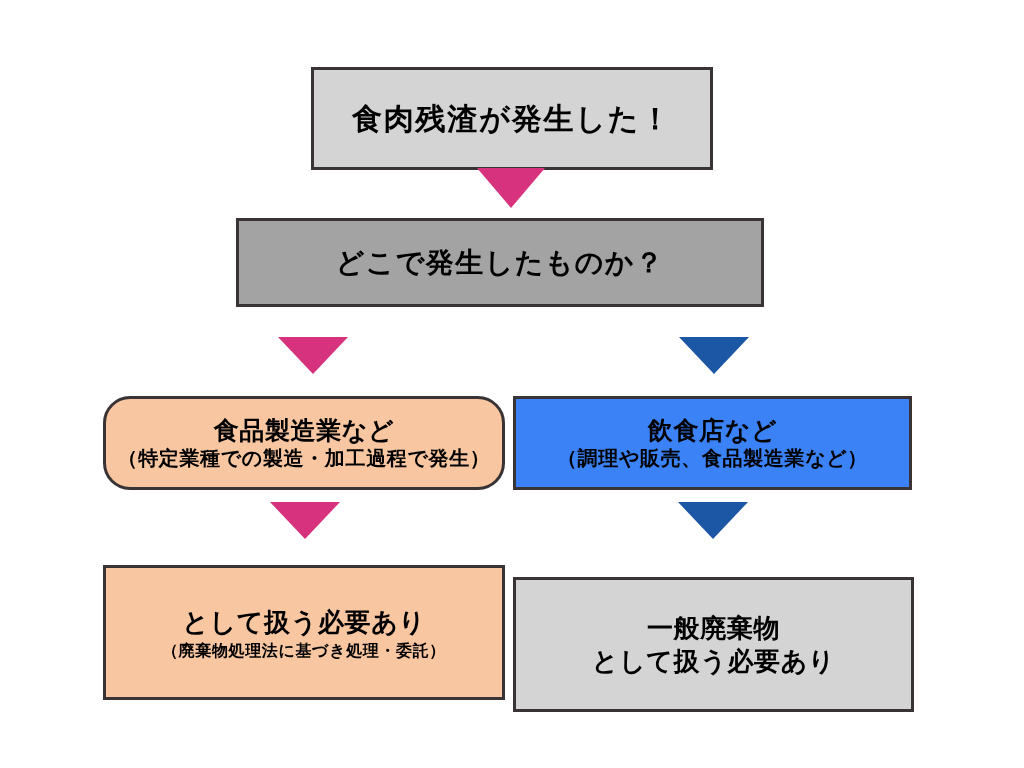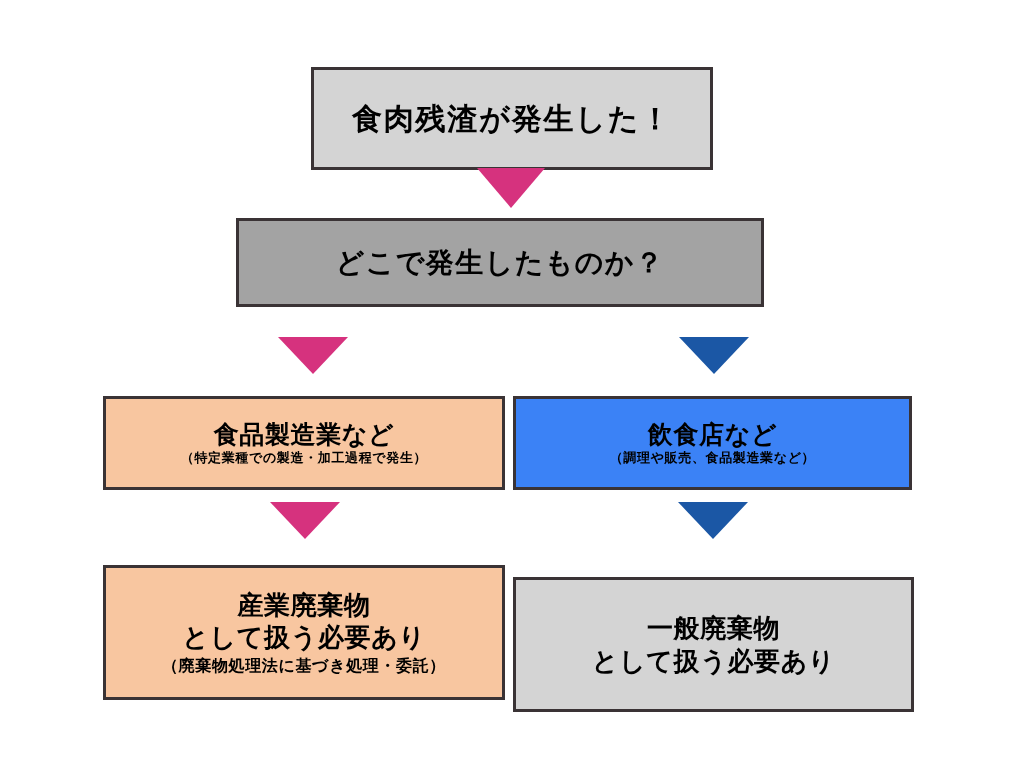--- a/index.html
+++ b/index.html
@@ -61,32 +61,33 @@
     background: #a3a3a3;
   }
   #node-question .title { font-size: 28px; letter-spacing: 0.05em; }
 
   #node-manufacturer {
     left: 103px;
     top: 396px;
     width: 402px;
     height: 94px;
     background: #f8c6a0;
+    border-radius: 27px;
   }
   #node-restaurant {
     left: 513px;
     top: 396px;
     width: 399px;
     height: 94px;
     background: #3b82f6;
   }
   #node-manufacturer .title,
   #node-restaurant .title { font-size: 25px; margin-bottom: 1px; }
   #node-manufacturer .subtitle,
-  #node-restaurant .subtitle { font-size: 13px; }
+  #node-restaurant .subtitle { font-size: 20px; }
 
   #node-industrial-waste {
     left: 103px;
     top: 565px;
     width: 402px;
     height: 135px;
     background: #f8c6a0;
   }
   #node-general-waste {
     left: 513px;
@@ -178,21 +179,20 @@
 
   <div class="node" id="node-restaurant">
     <div class="title">飲食店など</div>
     <div class="subtitle">（調理や販売、食品製造業など）</div>
   </div>
 
   <div class="arrow pink" id="arrow-manufacturer-to-industrial"></div>
   <div class="arrow blue" id="arrow-restaurant-to-general"></div>
 
   <div class="node" id="node-industrial-waste">
-    <div class="title">産業廃棄物</div>
     <div class="title line2">として扱う必要あり</div>
     <div class="subtitle">（廃棄物処理法に基づき処理・委託）</div>
   </div>
 
   <div class="node" id="node-general-waste">
     <div class="title">一般廃棄物</div>
     <div class="title line2">として扱う必要あり</div>
   </div>
 
 </div>

